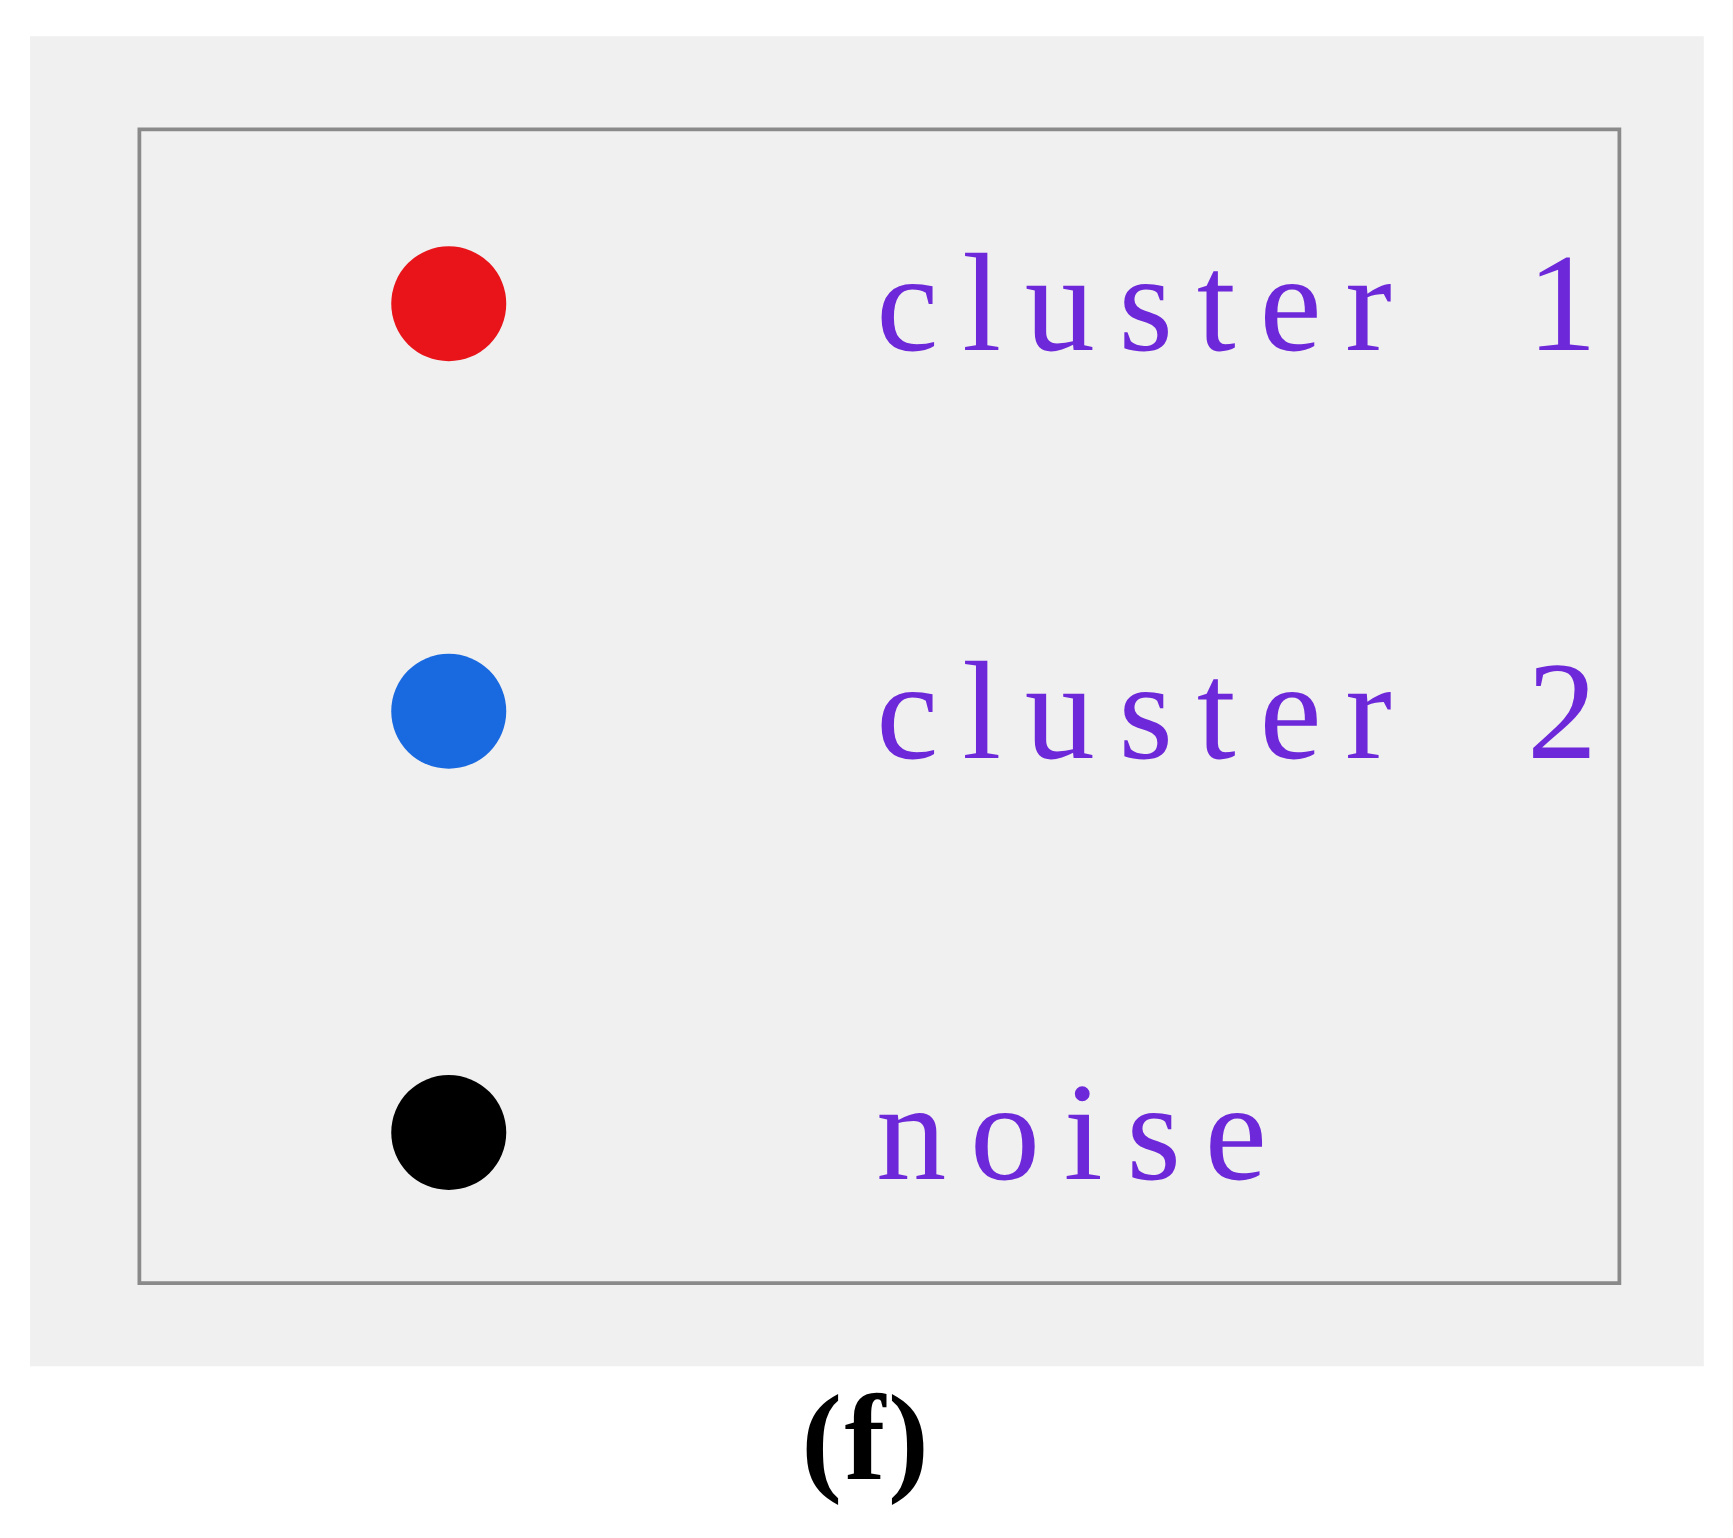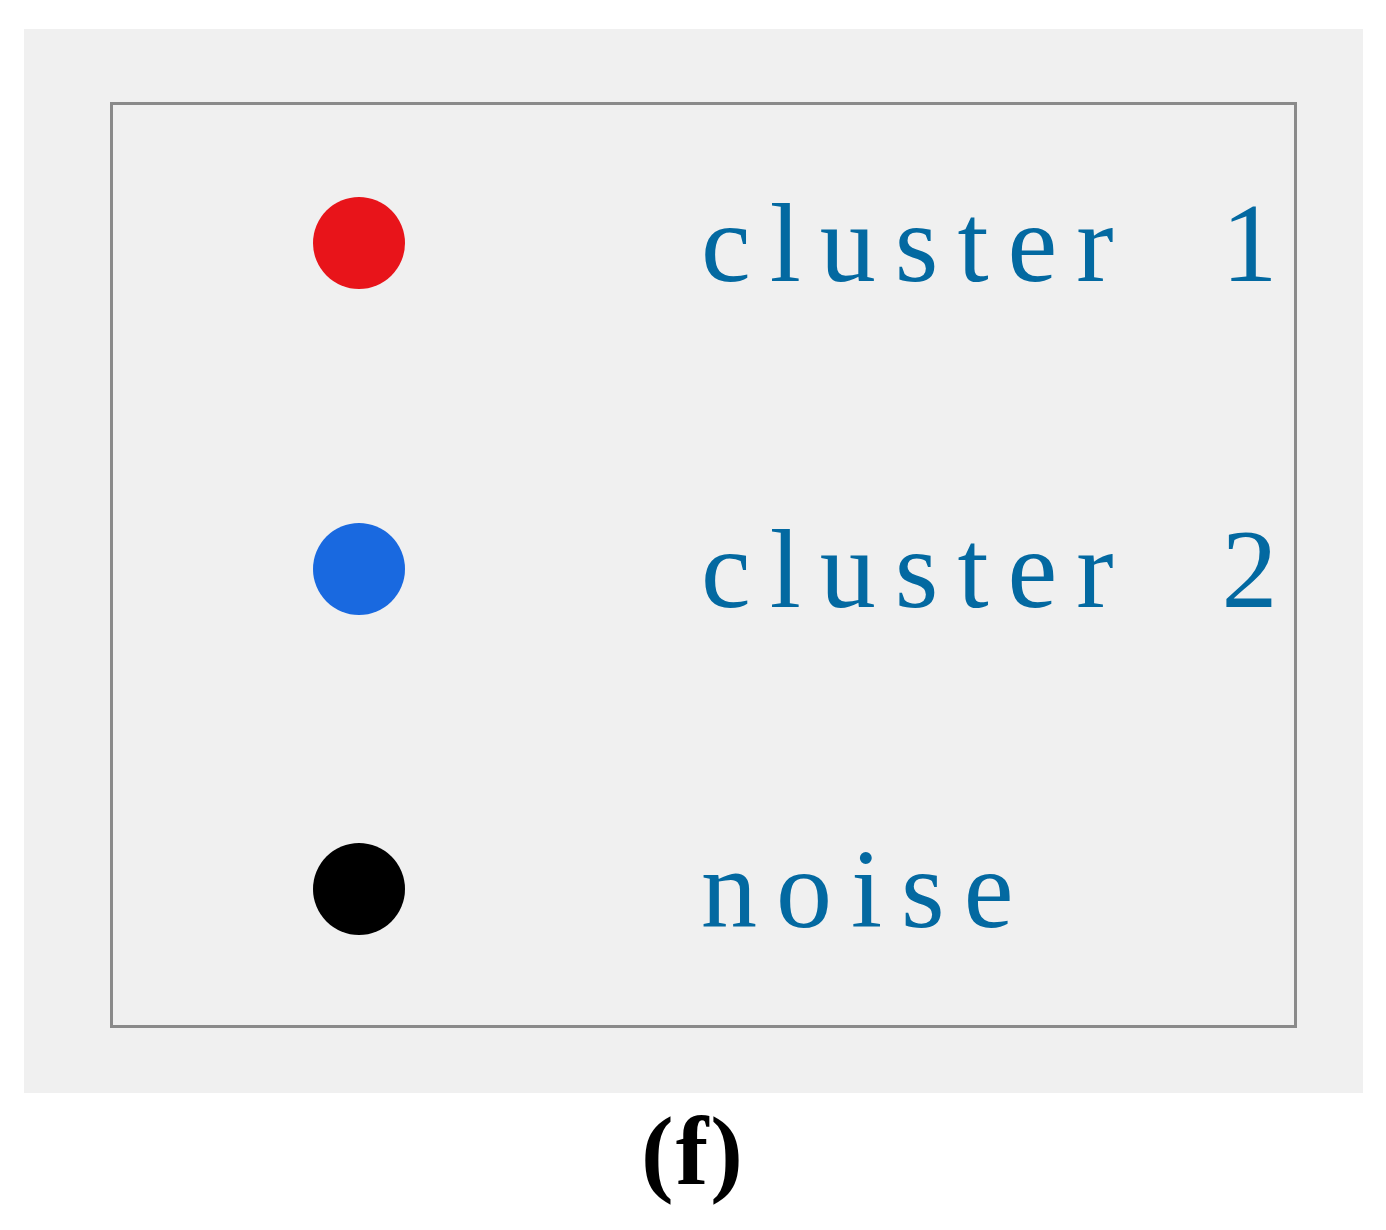--- a/index.html
+++ b/index.html
@@ -34,35 +34,35 @@
   .legend-row {
     position: absolute;
     left: 0;
     width: 100%;
     display: flex;
     align-items: center;
     transform: translateY(-50%);
   }
   .legend-row.row-0 { top: 138px; }
   .legend-row.row-1 { top: 464px; text-align: right; }
-  .legend-row.row-2 { top: 784px; }
+  .legend-row.row-2 { top: 801px; }
   .legend-marker {
     width: 92px;
     height: 92px;
     border-radius: 50%;
     margin-left: 200px;
     flex: 0 0 auto;
   }
   .legend-label {
     margin-left: 296px;
     font-size: 112px;
     line-height: 1;
     letter-spacing: 19px;
     word-spacing: 42px;
-    color: #0369a1;
+    color: #6d28d9;
     white-space: nowrap;
   }
   .caption {
     position: absolute;
     left: 0;
     top: 1102px;
     width: 100%;
     text-align: center;
     font-size: 98px;
     line-height: 1;

